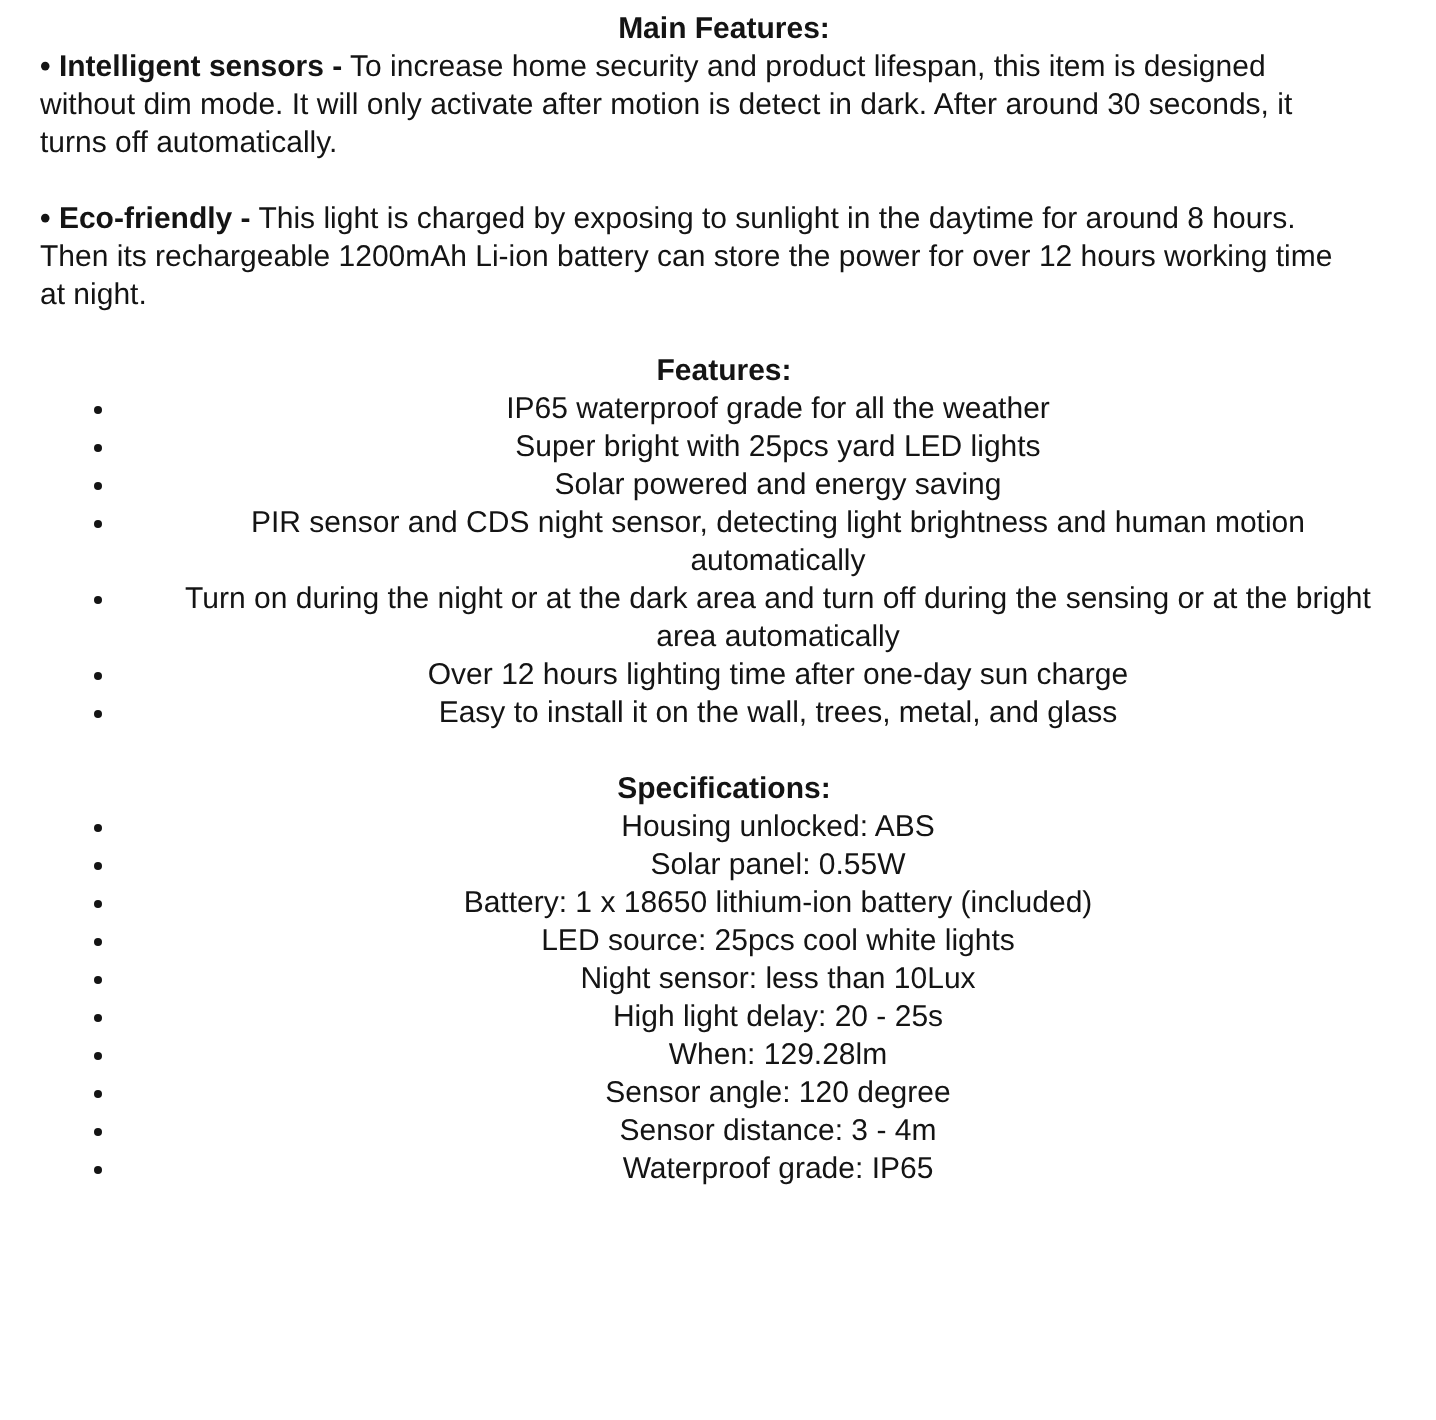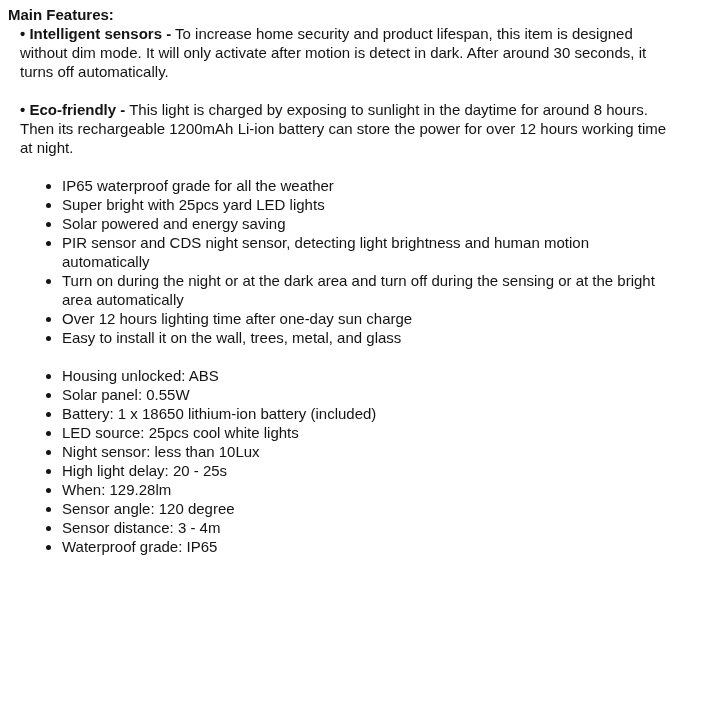--- a/index.html
+++ b/index.html
@@ -13,71 +13,75 @@
     font-size: 15px;
     line-height: 19px;
     padding: 5px 2px 0 8px;
     overflow: hidden;
   }
   .heading {
     font-weight: bold;
     margin: 0;
     font-size: 15px;
     line-height: 19px;
+    text-align: center;
   }
   p.para {
     margin: 0 0 19px 12px;
   }
   .lead {
     font-weight: bold;
   }
   .ptext {
     white-space: pre-line;
   }
   ul.bullet-list {
     list-style: disc;
     margin: 0 0 19px 0;
     padding: 0 0 0 54px;
   }
   ul.bullet-list li {
     line-height: 19px;
     white-space: pre-line;
+    text-align: center;
   }
 </style>
 </head>
 <body>
 
 <div class="doc">
 
   <div class="heading">Main Features:</div>
 
   <div>
 
   <p class="para"><span class="lead"><span>•</span> <span>Intelligent sensors -</span></span> <span class="ptext">To increase home security and product lifespan, this item is designed
 without dim mode. It will only activate after motion is detect in dark. After around 30 seconds, it
 turns off automatically.</span></p>
       <p class="para"><span class="lead"><span>•</span> <span>Eco-friendly -</span></span> <span class="ptext">This light is charged by exposing to sunlight in the daytime for around 8 hours.
 Then its rechargeable 1200mAh Li-ion battery can store the power for over 12 hours working time
 at night.</span></p>
     </div>
 
+  <div class="heading">Features:</div>
 
   <ul class="bullet-list">
 
   <li>IP65 waterproof grade for all the weather</li>
       <li>Super bright with 25pcs yard LED lights</li>
       <li>Solar powered and energy saving</li>
       <li>PIR sensor and CDS night sensor, detecting light brightness and human motion
 automatically</li>
       <li>Turn on during the night or at the dark area and turn off during the sensing or at the bright
 area automatically</li>
       <li>Over 12 hours lighting time after one-day sun charge</li>
       <li>Easy to install it on the wall, trees, metal, and glass</li>
     </ul>
 
+  <div class="heading">Specifications:</div>
 
   <ul class="bullet-list">
 
   <li>Housing unlocked: ABS</li>
       <li>Solar panel: 0.55W</li>
       <li>Battery: 1 x 18650 lithium-ion battery (included)</li>
       <li>LED source: 25pcs cool white lights</li>
       <li>Night sensor: less than 10Lux</li>
       <li>High light delay: 20 - 25s</li>
       <li>When: 129.28lm</li>

